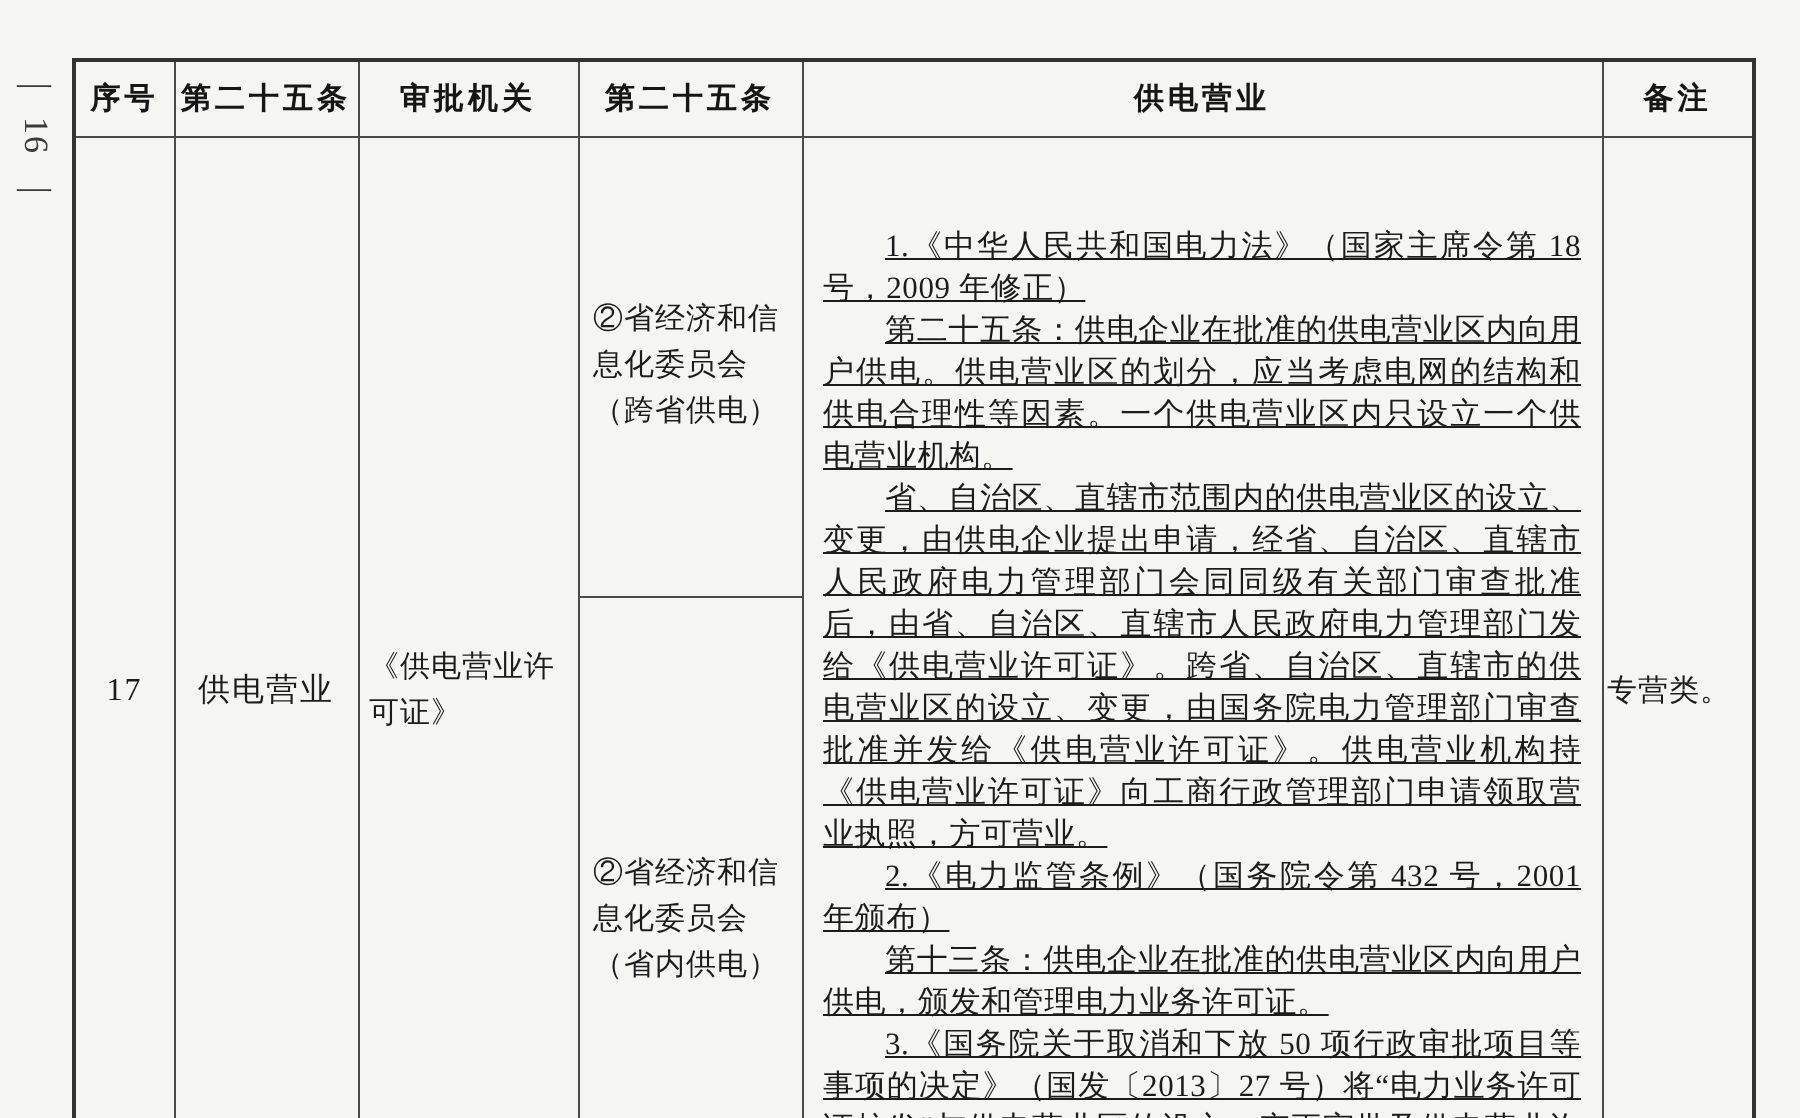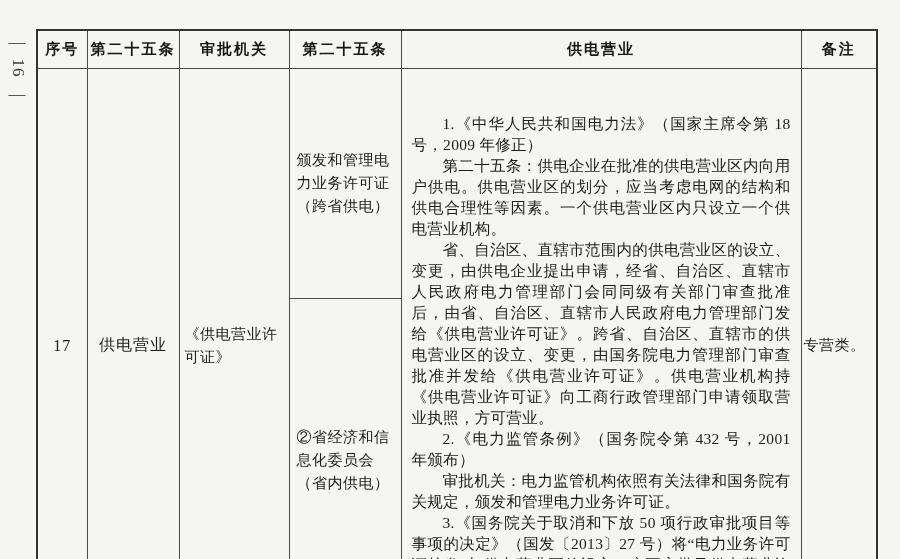--- a/index.html
+++ b/index.html
@@ -91,20 +91,21 @@
     vertical-align: top;
     padding: 44px 10px 6px 10px;
     font-size: 15.5px;
     line-height: 21px;
   }
   td.cell-basis p {
     margin: 0;
     text-indent: 2em;
     text-align: justify;
     letter-spacing: 0.3px;
+    text-decoration: underline;
   }
   td.cell-remark {
     vertical-align: middle;
     font-size: 15px;
     padding: 0 1px 0 2px;
     letter-spacing: 0.5px;
   }
 </style>
 </head>
 <body>
@@ -132,27 +133,27 @@
       <th>第二十五条</th>
       <th>供电营业</th>
       <th>备注</th>
     </tr>
   </thead>
   <tbody>
     <tr class="row-top">
       <td class="cell-serial" rowspan="2">17</td>
       <td class="cell-item" rowspan="2">供电营业</td>
       <td class="cell-cert" rowspan="2">《供电营业许可证》</td>
-      <td class="cell-authority">颁发和管理电力业务许可证（跨省供电）</td>
+      <td class="cell-authority">②省经济和信息化委员会（跨省供电）</td>
       <td class="cell-basis" rowspan="2">
         <p>1.《中华人民共和国电力法》（国家主席令第 18 号，2009 年修正）</p>
         <p>第二十五条：供电企业在批准的供电营业区内向用户供电。供电营业区的划分，应当考虑电网的结构和供电合理性等因素。一个供电营业区内只设立一个供电营业机构。</p>
         <p>省、自治区、直辖市范围内的供电营业区的设立、变更，由供电企业提出申请，经省、自治区、直辖市人民政府电力管理部门会同同级有关部门审查批准后，由省、自治区、直辖市人民政府电力管理部门发给《供电营业许可证》。跨省、自治区、直辖市的供电营业区的设立、变更，由国务院电力管理部门审查批准并发给《供电营业许可证》。供电营业机构持《供电营业许可证》向工商行政管理部门申请领取营业执照，方可营业。</p>
         <p>2.《电力监管条例》（国务院令第 432 号，2001 年颁布）</p>
-        <p>审批机关：电力监管机构依照有关法律和国务院有关规定，颁发和管理电力业务许可证。</p>
+        <p>第十三条：供电企业在批准的供电营业区内向用户供电，颁发和管理电力业务许可证。</p>
         <p>3.《国务院关于取消和下放 50 项行政审批项目等事项的决定》（国发〔2013〕27 号）将“电力业务许可证核发”与供电营业区的设立、变更审批及供电营业许可证核发整合为一项行政许可，下放区域能源监管机构。</p>
       </td>
       <td class="cell-remark" rowspan="2">专营类。</td>
     </tr>
     <tr>
       <td class="cell-authority">②省经济和信息化委员会（省内供电）</td>
     </tr>
   </tbody>
 </table>
 

